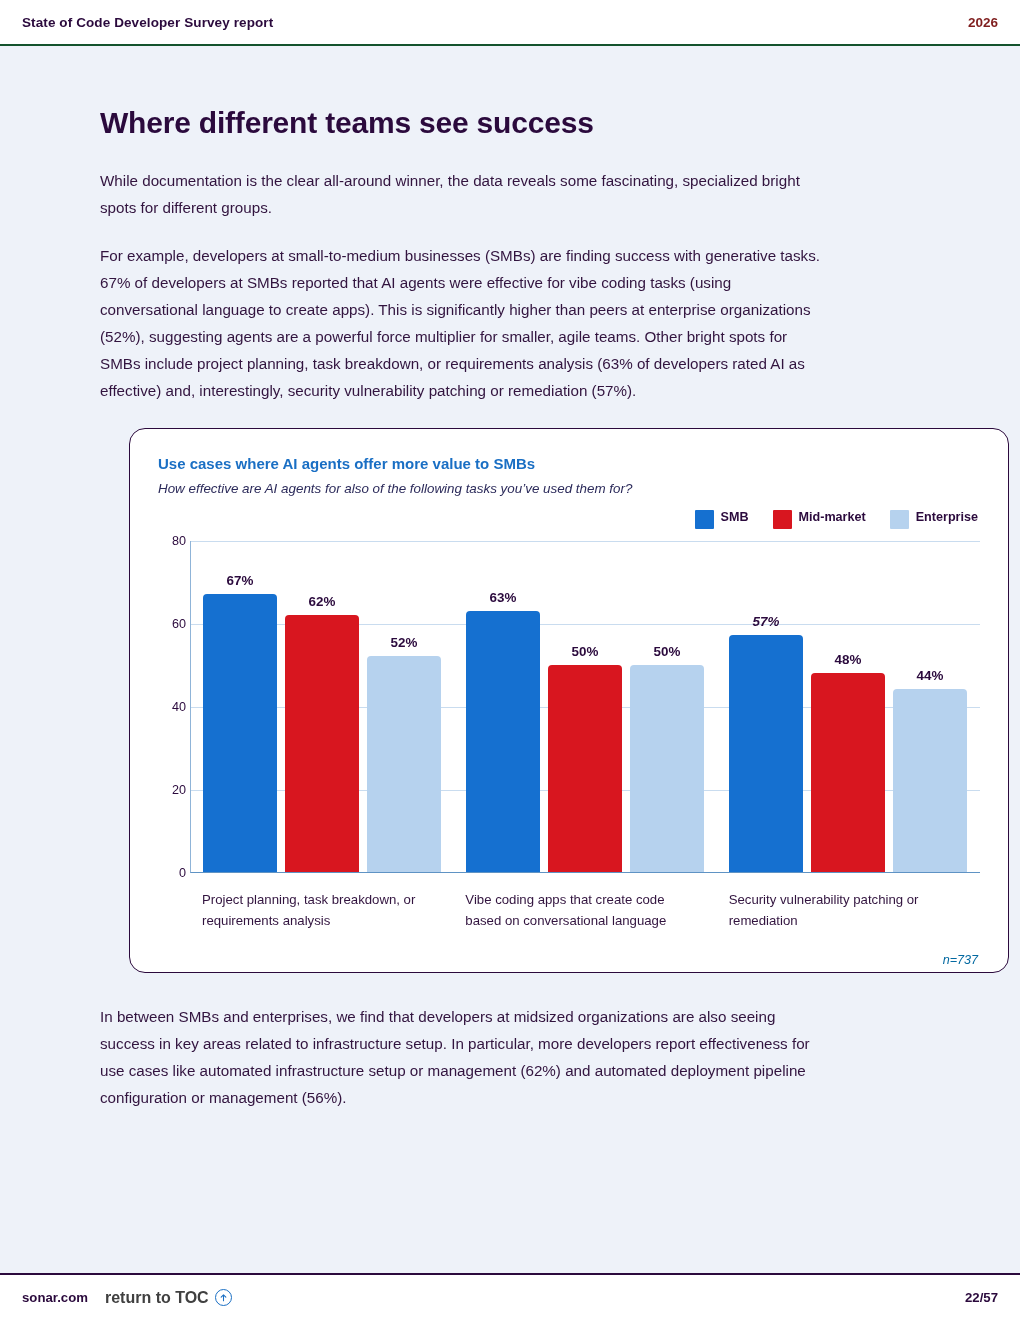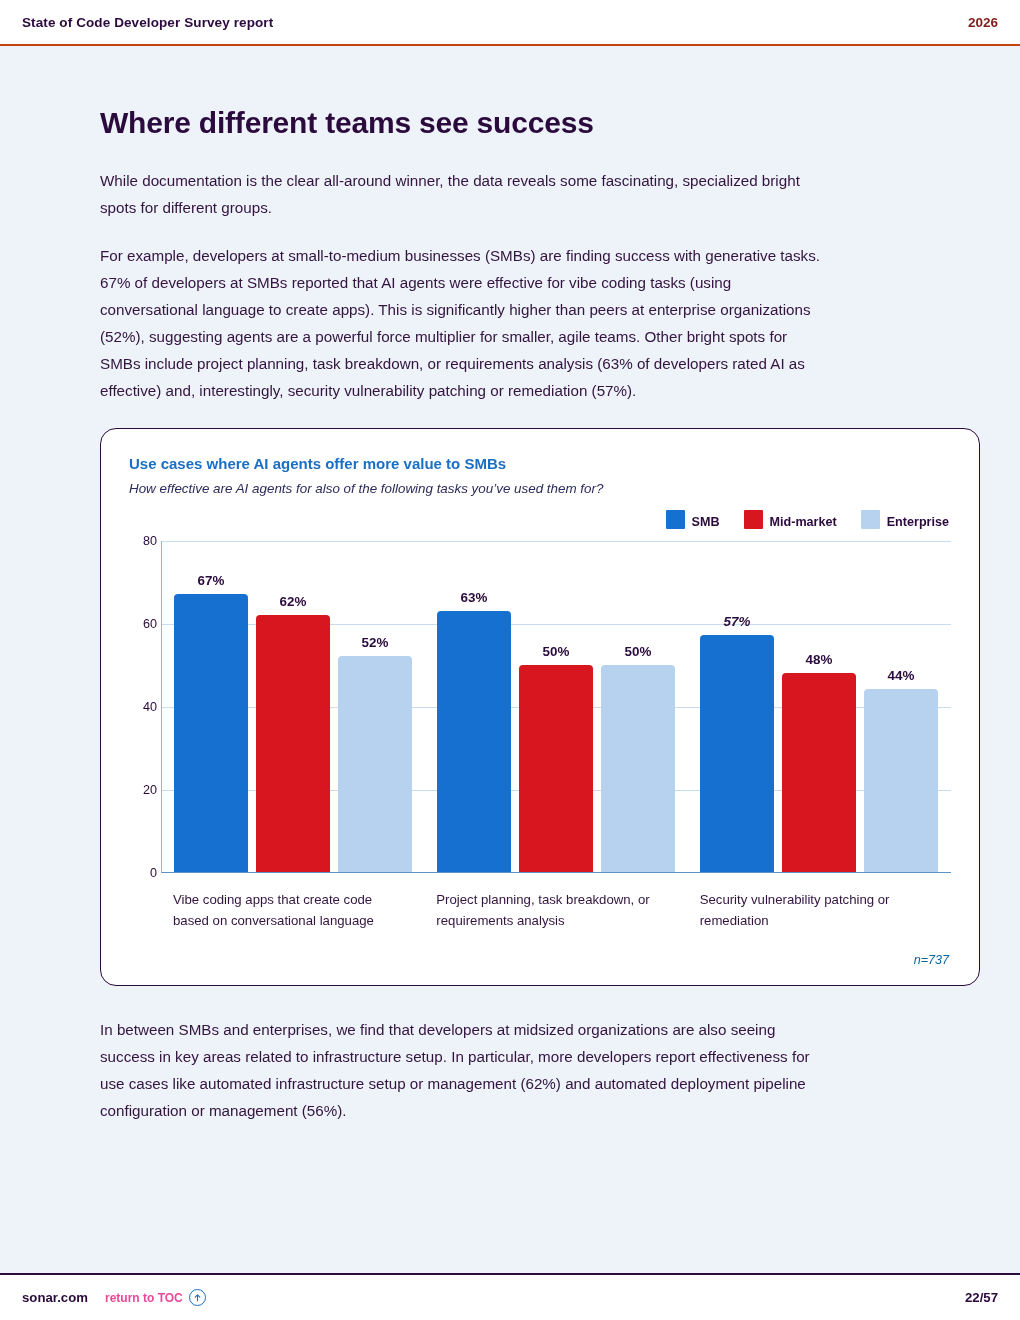--- a/index.html
+++ b/index.html
@@ -15,21 +15,21 @@
     overflow: hidden;
   }
 
   
   .page-header {
     position: absolute;
     top: 0; left: 0;
     width: 1020px;
     height: 46px;
     background: #ffffff;
-    border-bottom: 2px solid #c2410c;
+    border-bottom: 2px solid #14532d;
     display: flex;
     align-items: center;
     justify-content: space-between;
     padding: 0 22px;
   }
   .header-title {
     font-size: 13.5px;
     font-weight: bold;
     color: #2b0a3d;
     letter-spacing: 0.1px;
@@ -63,22 +63,23 @@
   }
   .para:last-child { margin-bottom: 0; }
 
   
   .chart-card {
     margin-top: 24px;
     width: 880px;
     border: 1.6px solid #2b0a3d;
     border-radius: 16px;
     background: #ffffff;
-    padding: 26px 28px 18px 28px;
-    position: relative;
+    padding: 26px 28px 5px 28px;
+    position: relative;
+    margin-left: 29px;
   }
   .chart-title {
     font-size: 15px;
     font-weight: bold;
     color: #1a6fc4;
     margin-bottom: 9px;
   }
   .chart-sub {
     font-size: 13.4px;
     font-style: italic;
@@ -90,21 +91,21 @@
   .legend {
     display: flex;
     justify-content: flex-end;
     align-items: center;
     gap: 10px;
     margin-bottom: 12px;
     padding-right: 2px;
   }
   .legend-item {
     display: flex;
-    align-items: flex-end;
+    align-items: flex-start;
     gap: 7px;
     margin-left: 14px;
   }
   .legend-swatch {
     width: 19px; height: 19px;
     border-radius: 1px;
     display: inline-block;
   }
   .legend-label {
     font-size: 12.6px;
@@ -226,23 +227,23 @@
   }
   .footer-domain {
     font-size: 13.2px;
     font-weight: bold;
     color: #2b0a3d;
   }
   .footer-toc {
     display: flex;
     align-items: center;
     gap: 6px;
-    font-size: 12px;
-    font-weight: bold;
-    color: #ec4899;
+    font-size: 16px;
+    font-weight: bold;
+    color: #404040;
     cursor: pointer;
   }
   .toc-arrow-icon {
     width: 17px; height: 17px;
     border: 1.5px solid #1a6fc4;
     border-radius: 50%;
     display: inline-flex;
     align-items: center;
     justify-content: center;
   }
@@ -343,22 +344,22 @@
               <div class="bar-slot">
                 <div class="bar" style="height: 182.6px; background: rgb(182, 210, 238);"></div>
                 <div class="bar-value" style="bottom: 188.6px;">44%</div>
               </div>
             </div>
           </div>
       </div>
     </div>
 
     <div class="cat-labels" id="cat-labels">
+        <div class="cat-label">Project planning, task breakdown, or requirements analysis</div>
         <div class="cat-label">Vibe coding apps that create code based on conversational language</div>
-        <div class="cat-label">Project planning, task breakdown, or requirements analysis</div>
         <div class="cat-label">Security vulnerability patching or remediation</div>
       </div>
 
     <div class="chart-note">n=737</div>
   </div>
 
   <p class="para" style="margin-top:30px;">In between SMBs and enterprises, we find that developers at midsized organizations are also seeing success in key areas related to infrastructure setup. In particular, more developers report effectiveness for use cases like automated infrastructure setup or management (62%) and automated deployment pipeline configuration or management (56%).</p>
 </div>
 
 <div class="page-footer">

